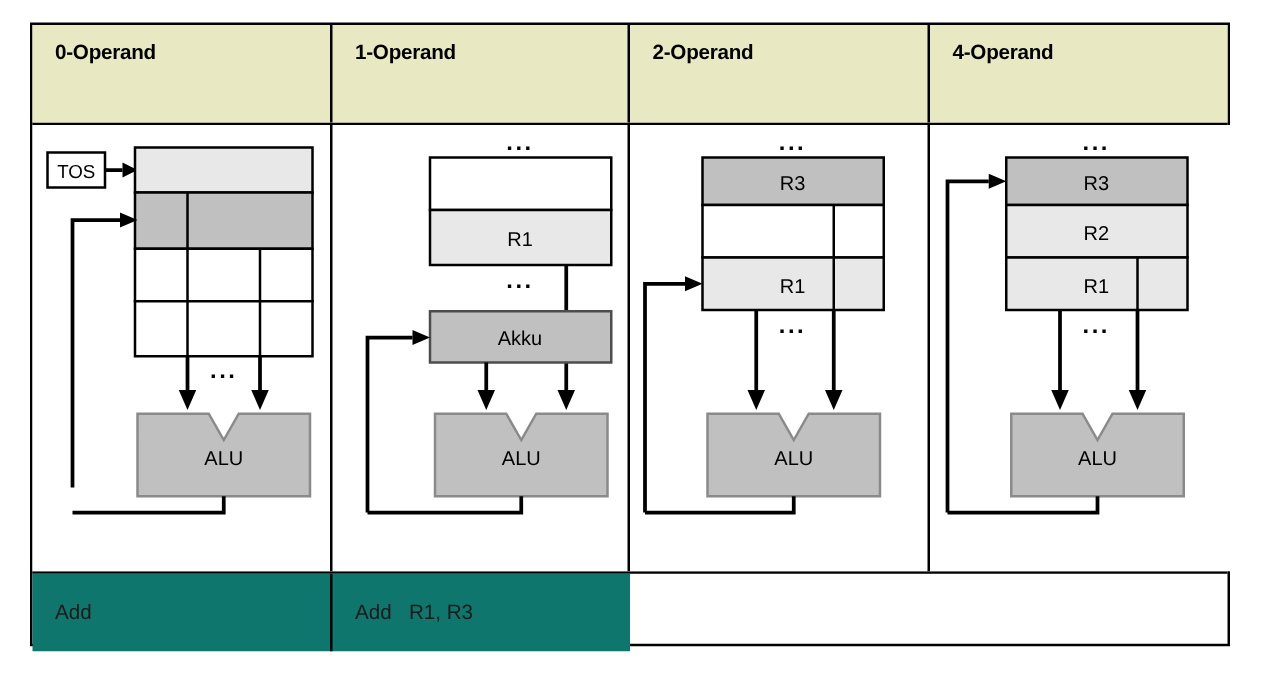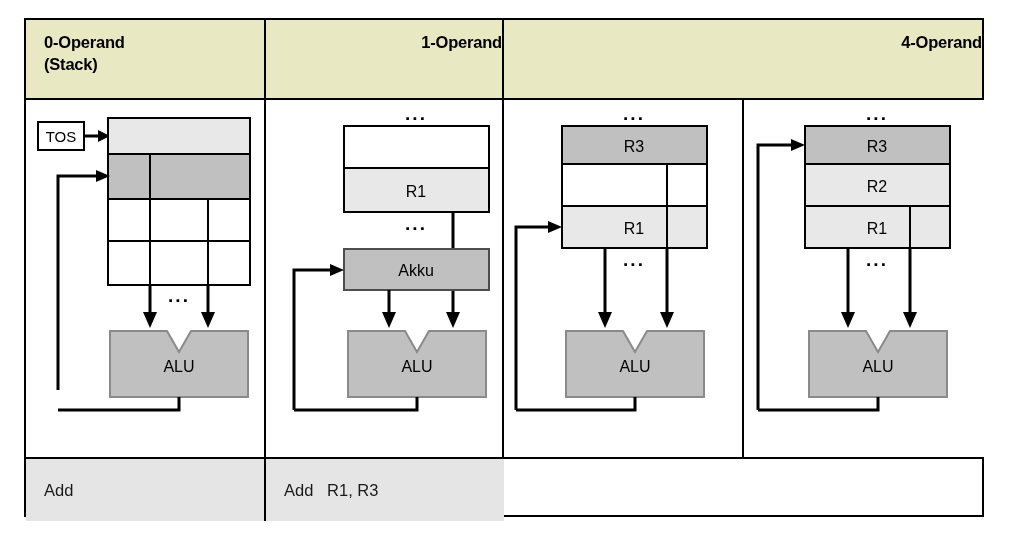--- a/index.html
+++ b/index.html
@@ -5,46 +5,49 @@
   html,body{margin:0;padding:0;background:#ffffff;}
   body{width:1009px;height:541px;font-family:"Liberation Sans",sans-serif;overflow:hidden;}
   #root{position:relative;width:1009px;height:541px;}
   .table{position:absolute;left:24px;top:18px;width:960px;height:499px;
          border:2px solid #000;box-sizing:border-box;display:flex;flex-direction:column;}
   .row{display:flex;}
   .row.header{height:78px;flex:0 0 78px;border-bottom:2px solid #000;}
   .row.body{flex:1 1 auto;border-bottom:2px solid #000;}
   .row.footer{height:62px;flex:0 0 62px;}
   .cell{box-sizing:border-box;position:relative;}
-  .cell + .cell{border-left:2px solid #000;text-align:right;}
+  .cell + .cell{border-left:2px solid #000;}
   .c1{flex:0 0 238px;}
   .c2{flex:0 0 238px;}
   .c3{flex:0 0 240px;}
   .c4{flex:1 1 auto;}
   .hdr{background:#e8e8c2;padding:12px 0 0 18px;font-weight:bold;font-size:16.5px;
        color:#000;line-height:1.33;letter-spacing:-0.2px;}
   .hdr span{display:block;}
-  .ftr{background:#e5e5e5;display:flex;align-items:center;padding-left:18px;
+  .ftr{background:#0f766e;display:flex;align-items:center;padding-left:18px;
        font-size:16.5px;color:#1a1a1a;white-space:pre;}
   .diagram{background:#fff;}
   .diagram svg{display:block;}
 </style>
 </head>
 <body>
 
 <div id="root">
   <div class="table">
 
     <div class="row header">
       <div class="cell c1 hdr">
         <span>0-Operand</span>
-        <span>(Stack)</span>
       </div>
       <div class="cell c2 hdr">
         <span>1-Operand</span>
+      </div>
+      <div class="cell c3 hdr">
+        <span>2-Operand</span>
+        <span></span>
       </div>
       <div class="cell c4 hdr">
         <span>4-Operand</span>
         <span></span>
       </div>
     </div>
 
     <div class="row body">
 
       <div class="cell c1 diagram">

